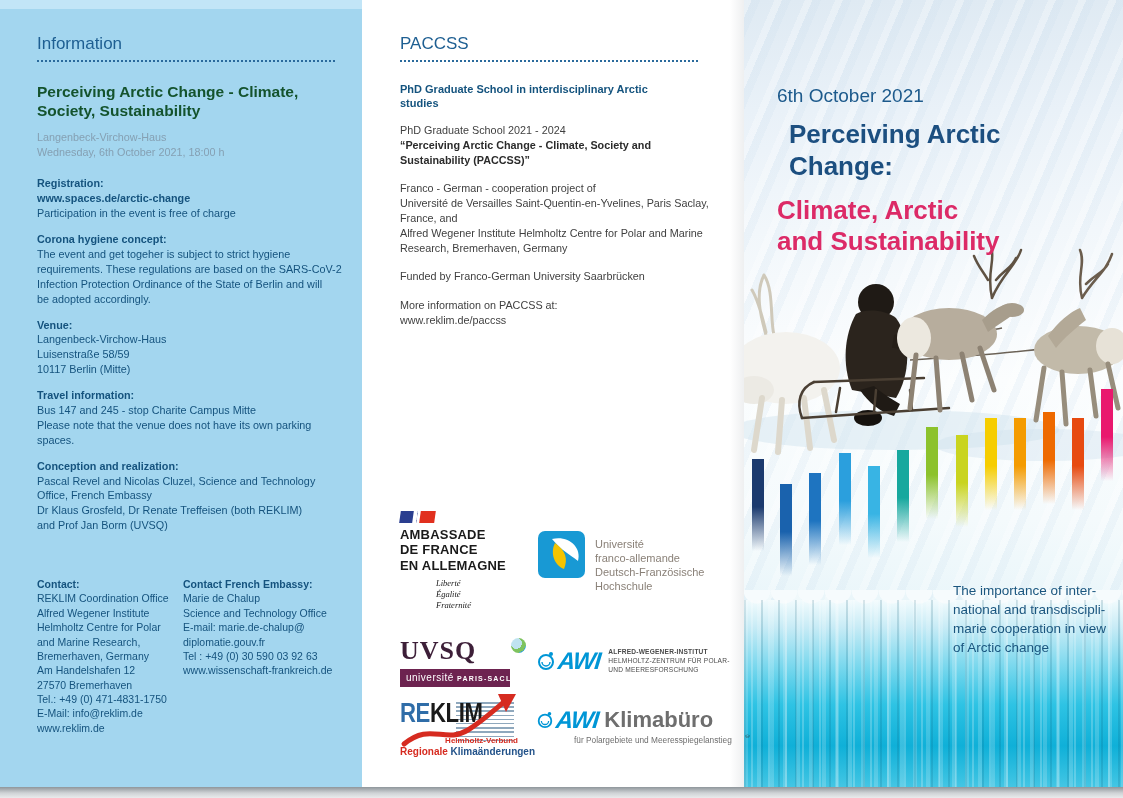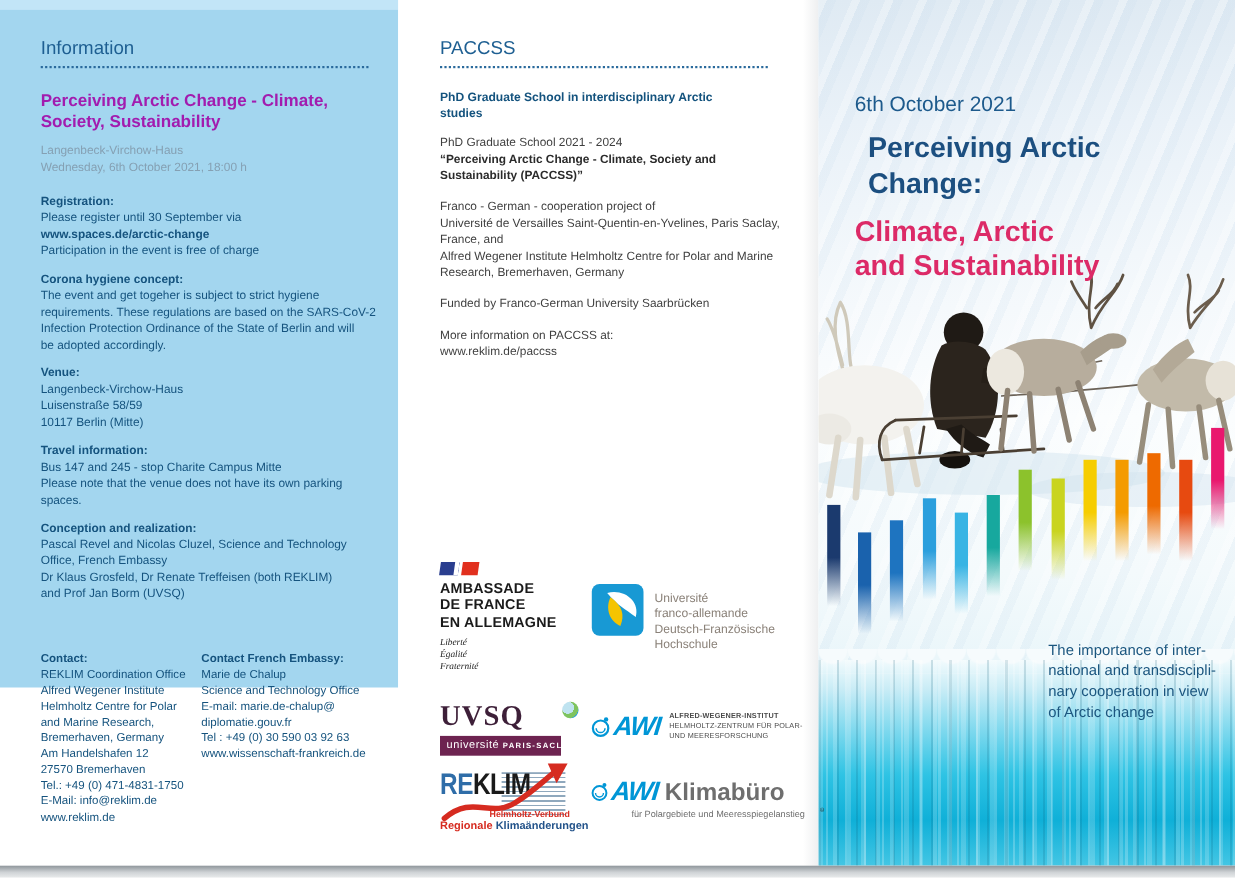--- a/index.html
+++ b/index.html
@@ -4,26 +4,26 @@
 <style>
   html,body{margin:0;padding:0;}
   body{
     width:1123px;height:798px;position:relative;overflow:hidden;
     font-family:"Liberation Sans",sans-serif;background:#ffffff;
   }
   .pre{white-space:pre-line;}
   .page{position:absolute;inset:0;}
 
   
-  .panel-left{position:absolute;left:0;top:0;width:362px;height:625px;background:#a3d6ef;}
+  .panel-left{position:absolute;left:0;top:0;width:362px;height:787px;background:#a3d6ef;}
   .left-top-strip{position:absolute;left:0;top:0;width:100%;height:9px;background:#c2e5f7;}
   .left-content{position:absolute;left:37px;top:34px;width:312px;color:#15537e;}
   .section-heading{font-size:17px;font-weight:400;color:#1e5f92;margin:0 0 6px 0;}
   .dotted-rule{border:0;border-bottom:2px dotted #2a6a9c;margin:0 0 20px 0;width:298px;}
-  .event-title{font-size:15.5px;font-weight:700;line-height:1.25;margin:0 0 9px 0;color:#a21caf;}
+  .event-title{font-size:15.5px;font-weight:700;line-height:1.25;margin:0 0 9px 0;color:#14532d;}
   .venue-gray{font-size:10.8px;line-height:1.42;color:#85a0b3;margin:0 0 16px 0;}
   .info-block{margin:0 0 11px 0;font-size:10.8px;line-height:1.38;}
   .info-label{font-weight:700;}
   .contact-cols{display:flex;margin-top:44px;}
   .contact-col1{width:146px;}
   .contact-col2{width:166px;}
   .contact-block{font-size:10.5px;line-height:1.37;}
 
   
   .panel-middle{position:absolute;left:362px;top:0;width:382px;height:787px;background:#ffffff;}
@@ -36,21 +36,21 @@
 
   
   .logo{position:absolute;}
   .logo-embassy{left:38px;top:511px;width:130px;}
   .flag{width:38px;height:12px;display:flex;margin-bottom:4px;}
   .flag .b{width:17px;height:12px;background:#2a3e8f;transform:skewX(-8deg);
     box-shadow:inset -4px 0 0 #ffffff;}
   .flag .r{width:15px;height:12px;background:#e1301e;transform:skewX(-8deg);margin-left:3px;}
   .embassy-name{font-size:13px;font-weight:900;line-height:1.18;color:#1a1a1a;letter-spacing:.2px;}
   .embassy-motto{font-family:"Liberation Serif",serif;font-style:italic;font-size:8.5px;
-    line-height:1.3;color:#222;margin-top:5px;}
+    line-height:1.3;color:#222;margin-top:5px;margin-left:36px;}
   .logo-ufa{left:176px;top:531px;width:186px;display:flex;align-items:flex-start;}
   .ufa-square{width:47px;height:47px;background:#1899d4;border-radius:7px;position:relative;
     flex:0 0 auto;overflow:hidden;}
   .ufa-text{font-size:11px;line-height:1.28;color:#8a8178;margin-left:10px;margin-top:6px;}
   .logo-uvsq{left:38px;top:638px;width:110px;}
   .uvsq-top{font-family:"Liberation Serif",serif;font-weight:700;font-size:26px;color:#3d1f38;
     letter-spacing:1px;line-height:1;position:relative;}
   .uvsq-globe{position:absolute;right:-16px;top:0;width:15px;height:15px;border-radius:50%;
     background:radial-gradient(circle at 35% 35%,#bfe3f0 0 40%,#7ec35f 41% 70%,#2f9fd0 71% 100%);}
   .uvsq-band{margin-top:5px;background:#6d2350;color:#fff;padding:3px 6px 4px 6px;
@@ -119,21 +119,20 @@
     <div class="left-content">
       <h2 class="section-heading">Information</h2>
       <hr class="dotted-rule">
       <p class="event-title pre">Perceiving Arctic Change - Climate,
 Society, Sustainability</p>
       <p class="venue-gray pre">Langenbeck-Virchow-Haus
 Wednesday, 6th October 2021, 18:00 h</p>
 
       <div class="info-block">
         <div class="info-label">Registration:</div>
-        <div>Please register until 30 September via</div>
         <div class="info-label">www.spaces.de/arctic-change</div>
         <div>Participation in the event is free of charge</div>
       </div>
 
       <div class="info-block">
         <div class="info-label">Corona hygiene concept:</div>
         <div class="pre">The event and get togeher is subject to strict hygiene
 requirements. These regulations are based on the SARS-CoV-2
 Infection Protection Ordinance of the State of Berlin and will
 be adopted accordingly.</div>
@@ -368,19 +367,19 @@
 
     <div class="rp-title-block">
       <p class="rp-date">6th October 2021</p>
       <p class="rp-t1">Perceiving Arctic Change:</p>
       <p class="rp-t2">Climate, Arctic</p>
       <p class="rp-t3">and Sustainability</p>
     </div>
 
     <div class="rp-tagline pre">The importance of inter-
 national and transdiscipli-
-nary cooperation in view
+marie cooperation in view
 of Arctic change</div>
     <div class="photo-credit">©</div>
   </div>
 
   <div class="page-bottom"></div>
 </div>
 
 </body></html>

